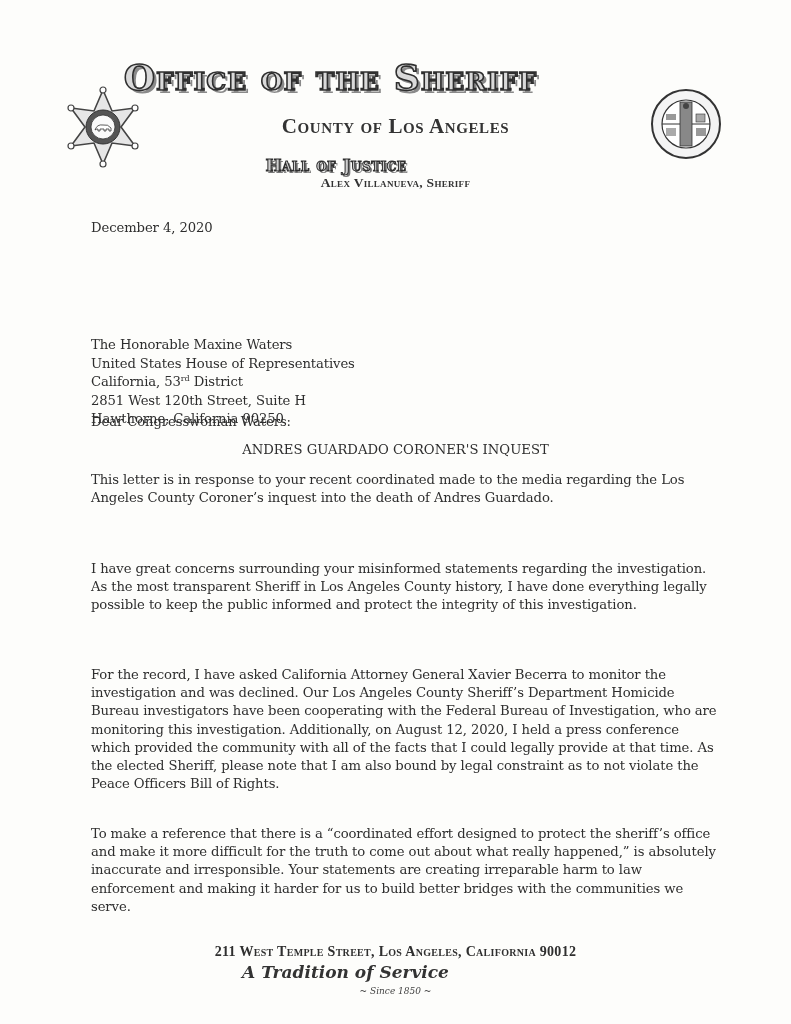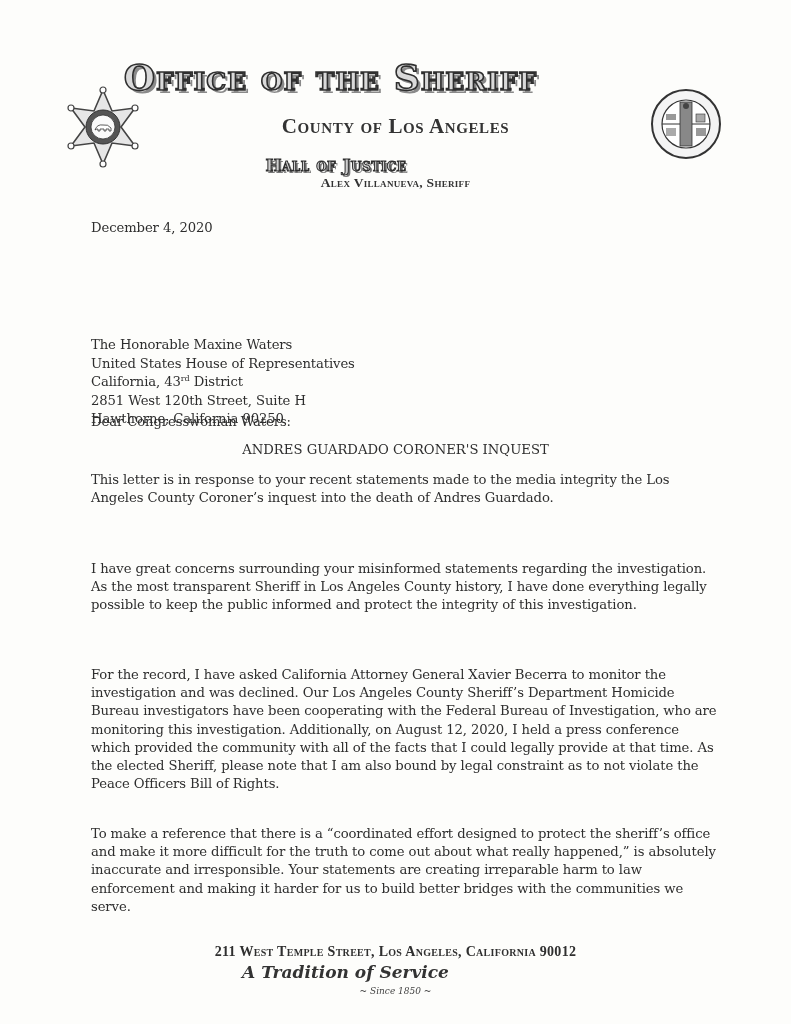--- a/index.html
+++ b/index.html
@@ -108,28 +108,28 @@
     <rect x="16" y="40" width="10" height="8" fill="#aaa"></rect>
     <rect x="46" y="40" width="10" height="8" fill="#999"></rect>
   </svg>
 </div>
 
 <div class="abs txt date">December 4, 2020</div>
 
 <div class="abs txt addr">
   <div>The Honorable Maxine Waters</div>
   <div>United States House of Representatives</div>
-  <div><span>California, 43</span><sup>rd</sup><span> District</span></div>
+  <div><span>California, 53</span><sup>rd</sup><span> District</span></div>
   <div>2851 West 120th Street, Suite H</div>
   <div>Hawthorne, California  90250</div>
 </div>
 
 <div class="abs txt salutation">Dear Congresswoman Waters:</div>
 <div class="abs subject">ANDRES GUARDADO CORONER'S INQUEST</div>
 
-<p class="abs txt p1">This letter is in response to your recent statements made to the media integrity the Los Angeles County Coroner’s inquest into the death of Andres Guardado.</p>
+<p class="abs txt p1">This letter is in response to your recent coordinated made to the media regarding the Los Angeles County Coroner’s inquest into the death of Andres Guardado.</p>
 <p class="abs txt p2">I have great concerns surrounding your misinformed statements regarding the investigation.  As the most transparent Sheriff in Los Angeles County history, I have done everything legally possible to keep the public informed and protect the integrity of this investigation.</p>
 <p class="abs txt p3">For the record, I have asked California Attorney General Xavier Becerra to monitor the investigation and was declined.  Our Los Angeles County Sheriff’s Department Homicide Bureau investigators have been cooperating with the Federal Bureau of Investigation, who are monitoring this investigation. Additionally, on August 12, 2020, I held a press conference which provided the community with all of the facts that I could legally provide at that time.  As the elected Sheriff, please note that I am also bound by legal constraint as to not violate the Peace Officers Bill of Rights.</p>
 <p class="abs txt p4">To make a reference that there is a “coordinated effort designed to protect the sheriff’s office and make it more difficult for the truth to come out about what really happened,” is absolutely inaccurate and irresponsible.  Your statements are creating irreparable harm to law enforcement and making it harder for us to build better bridges with the communities we serve.</p>
 
 <div class="abs foot-addr">211 West Temple Street, Los Angeles, California 90012</div>
 <div class="abs foot-motto">A Tradition of Service</div>
 <div class="abs foot-since">~ Since 1850 ~</div>
 
 </body></html>

